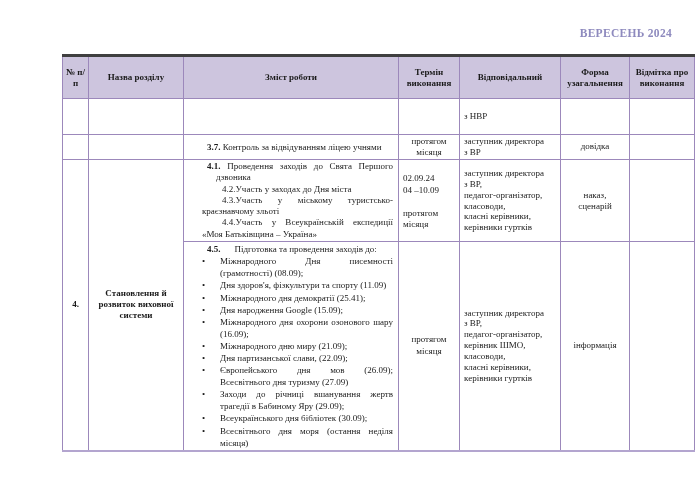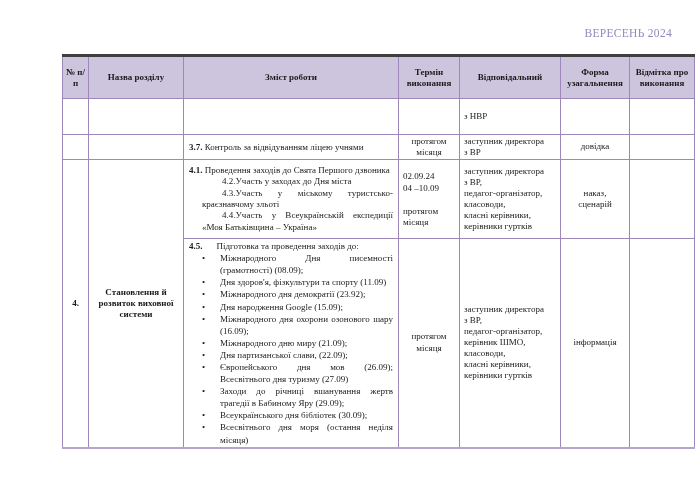--- a/index.html
+++ b/index.html
@@ -17,21 +17,21 @@
     font-family:"Liberation Serif","DejaVu Serif",serif;
     color:var(--ink);
     position:relative;
     overflow:hidden;
   }
   .doc-title{
     position:absolute;
     top:27px;
     right:28px;
     font-size:11.5px;
-    font-weight:normal;
+    font-weight:bold;
     color:var(--title);
     letter-spacing:.3px;
   }
   table.plan{
     position:absolute;
     left:62px;
     top:54px;
     width:632px;
     border-collapse:collapse;
     table-layout:fixed;
@@ -53,21 +53,21 @@
     line-height:1.25;
     padding:2px 2px;
   }
   .pre{white-space:pre-line;}
   .center{text-align:center;}
   td.content{
     text-align:justify;
     vertical-align:top;
     padding:1px 5px 1px 5px;
   }
-  .num{font-weight:bold;}
+  .num{font-weight:bold;margin-left:18px;}
   .hang{
     padding-left:27px;
     text-indent:-27px;
     line-height:11.3px;
   }
   .subitem{
     padding-left:13px;
     text-indent:20px;
     text-align:justify;
     line-height:11.3px;
@@ -194,21 +194,21 @@
     <td class="formcell pre">наказ,
 сценарій</td>
     <td></td>
   </tr>
 
   <tr style="height:168px">
     <td class="content">
       <div class="lead45"><span class="num">4.5.</span><span class="gap"></span><span>Підготовка та проведення заходів до:</span></div>
       <div class="bullet"><span class="dot">•</span><span>Міжнародного Дня писемності (грамотності) (08.09);</span></div>
       <div class="bullet"><span class="dot">•</span><span>Дня здоров'я, фізкультури та спорту (11.09)</span></div>
-      <div class="bullet"><span class="dot">•</span><span>Міжнародного дня демократії (23.92);</span></div>
+      <div class="bullet"><span class="dot">•</span><span>Міжнародного дня демократії (25.41);</span></div>
       <div class="bullet"><span class="dot">•</span><span>Дня народження Google (15.09);</span></div>
       <div class="bullet"><span class="dot">•</span><span>Міжнародного дня охорони озонового шару (16.09);</span></div>
       <div class="bullet"><span class="dot">•</span><span>Міжнародного дню миру (21.09);</span></div>
       <div class="bullet"><span class="dot">•</span><span>Дня партизанської слави, (22.09);</span></div>
       <div class="bullet"><span class="dot">•</span><span>Європейського дня мов (26.09); Всесвітнього дня туризму (27.09)</span></div>
       <div class="bullet"><span class="dot">•</span><span>Заходи до річниці вшанування жертв трагедії в Бабиному Яру (29.09);</span></div>
       <div class="bullet"><span class="dot">•</span><span>Всеукраїнського дня бібліотек (30.09);</span></div>
       <div class="bullet"><span class="dot">•</span><span>Всесвітнього дня моря (остання неділя місяця)</span></div>
     </td>
     <td class="center pre" style="line-height:11.5px">протягом

